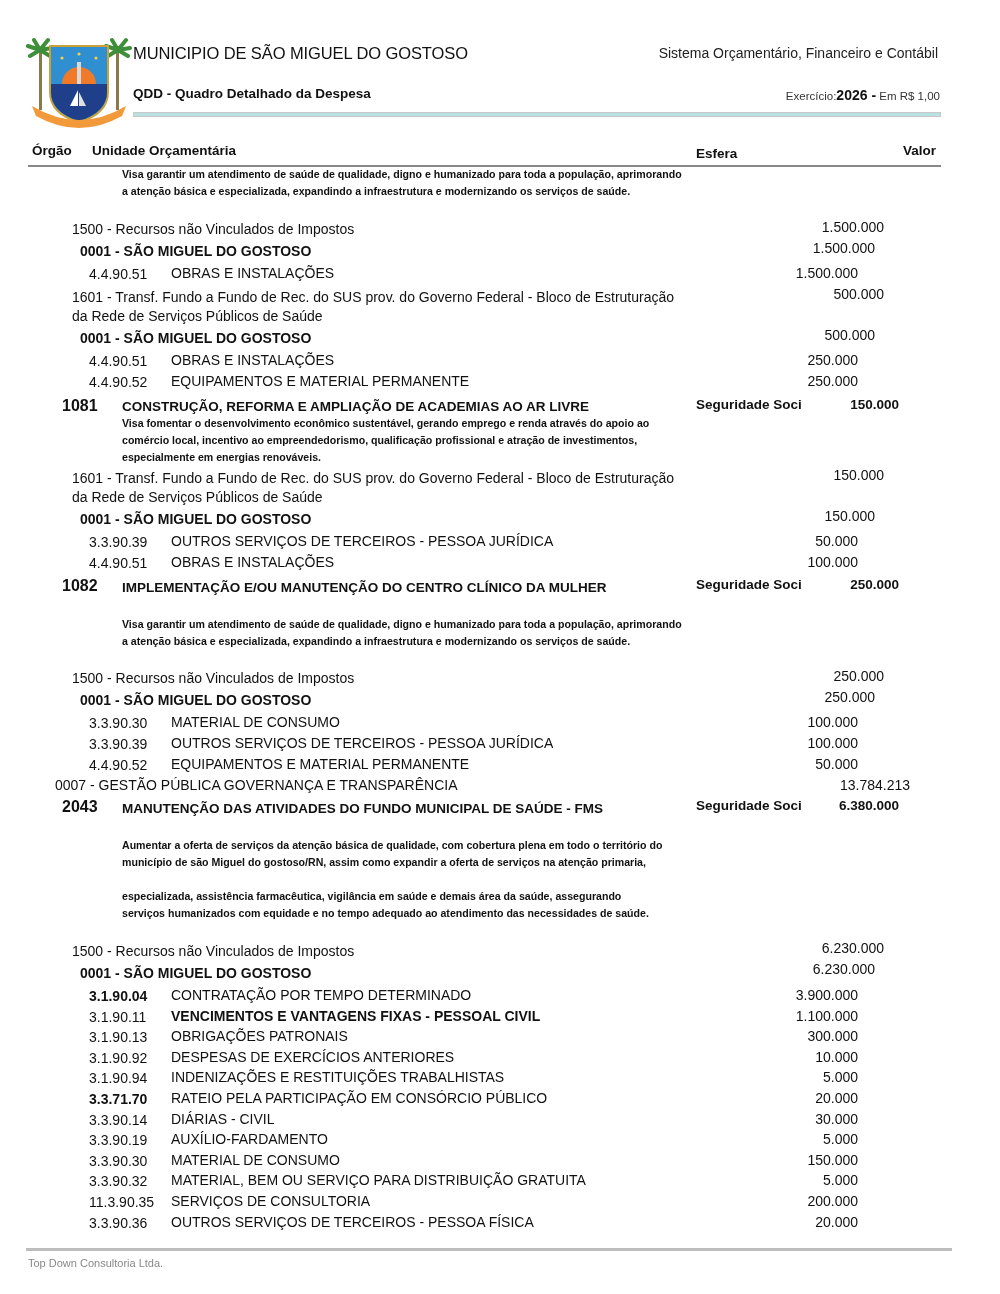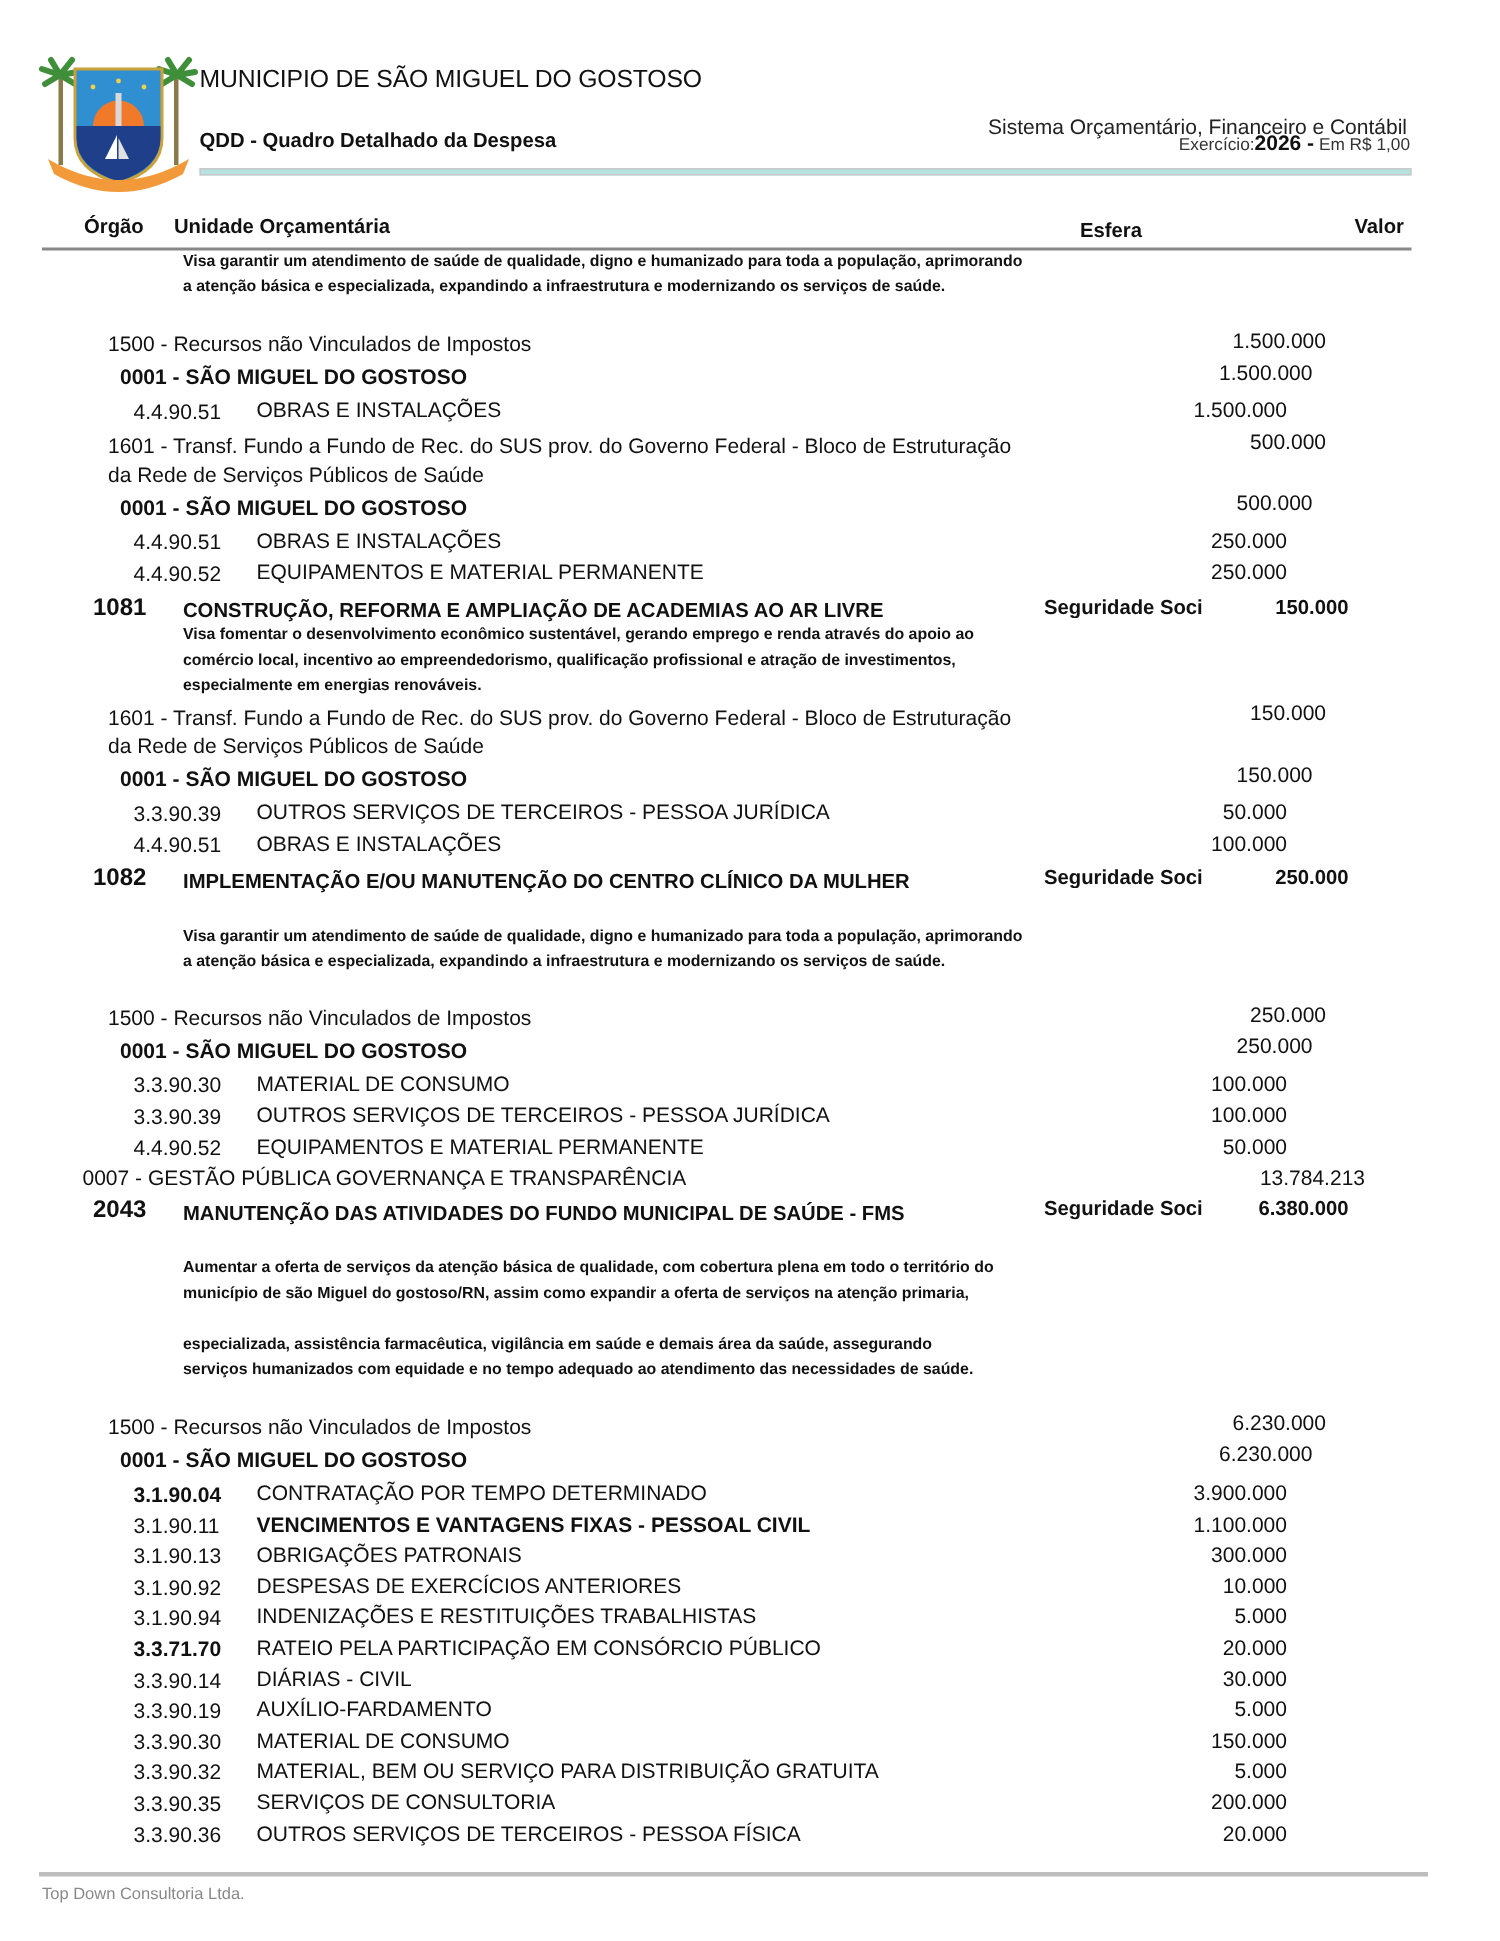--- a/index.html
+++ b/index.html
@@ -1,27 +1,27 @@
 <!DOCTYPE html>
 <html><head>
   <meta charset="utf-8">
   <style>
     * { box-sizing: border-box; margin: 0; padding: 0; }
     html, body { width: 1000px; height: 1294px; background: #ffffff; overflow: hidden; }
     body { position: relative; font-family: "Liberation Sans", sans-serif; color: #111; }
 
     .logo { position: absolute; left: 26px; top: 34px; width: 106px; height: 96px; }
     .muni-title { position: absolute; left: 133px; top: 44px; font-size: 16.5px; color: #111; letter-spacing: -0.1px; }
-    .system-title { position: absolute; right: 62px; top: 45px; font-size: 14px; color: #222; margin-top: 31px; }
+    .system-title { position: absolute; right: 62px; top: 45px; font-size: 14px; color: #222; }
     .report-title { position: absolute; left: 133px; top: 86px; font-size: 13.5px; font-weight: bold; color: #111; }
     .exercise { position: absolute; right: 60px; top: 87px; font-size: 11.5px; color: #333; }
     .exercise b { font-size: 14px; color: #111; }
     .header-rule { position: absolute; left: 133px; top: 112px; width: 808px; height: 5px; background: #b8e2e0; border: 1px solid #c8c8c8; }
 
-    .col-header { position: absolute; top: 143px; font-size: 13.5px; font-weight: bold; margin-left: 24px; }
+    .col-header { position: absolute; top: 143px; font-size: 13.5px; font-weight: bold; }
     .col-rule { position: absolute; left: 28px; top: 165px; width: 913px; height: 2px; background: #888; }
 
     .row { position: absolute; white-space: nowrap; }
     .desc { font-size: 10.6px; font-weight: bold; line-height: 17px; color: #111; white-space: normal; width: 560px; }
     .src { font-size: 14px; color: #111; }
     .unit { font-size: 14px; color: #111; font-weight: bold; }
     .el-code { font-size: 14px; color: #111; }
     .el-name { font-size: 14px; color: #111; }
     .val { font-size: 14px; color: #111; text-align: right; }
     .proj-code { font-size: 16px; font-weight: bold; }
@@ -186,21 +186,21 @@
     <div class="row val" style="right: 142px; top: 1111px;">30.000</div>
     <div class="row el-code" style="left: 89px; top: 1132px;">3.3.90.19</div>
     <div class="row el-name" style="left: 171px; top: 1131px;">AUXÍLIO-FARDAMENTO</div>
     <div class="row val" style="right: 142px; top: 1131px;">5.000</div>
     <div class="row el-code" style="left: 89px; top: 1153px;">3.3.90.30</div>
     <div class="row el-name" style="left: 171px; top: 1152px;">MATERIAL DE CONSUMO</div>
     <div class="row val" style="right: 142px; top: 1152px;">150.000</div>
     <div class="row el-code" style="left: 89px; top: 1173px;">3.3.90.32</div>
     <div class="row el-name" style="left: 171px; top: 1172px;">MATERIAL, BEM OU SERVIÇO PARA DISTRIBUIÇÃO GRATUITA</div>
     <div class="row val" style="right: 142px; top: 1172px;">5.000</div>
-    <div class="row el-code" style="left: 89px; top: 1194px;">3.3.90.35</div>
+    <div class="row el-code" style="left: 89px; top: 1194px;">11.3.90.35</div>
     <div class="row el-name" style="left: 171px; top: 1193px;">SERVIÇOS DE CONSULTORIA</div>
     <div class="row val" style="right: 142px; top: 1193px;">200.000</div>
     <div class="row el-code" style="left: 89px; top: 1215px;">3.3.90.36</div>
     <div class="row el-name" style="left: 171px; top: 1214px;">OUTROS SERVIÇOS DE TERCEIROS - PESSOA FÍSICA</div>
     <div class="row val" style="right: 142px; top: 1214px;">20.000</div>
   </div>
 
 <div class="footer-rule"></div>
 <div class="footer-text">Top Down Consultoria Ltda.</div>
 

